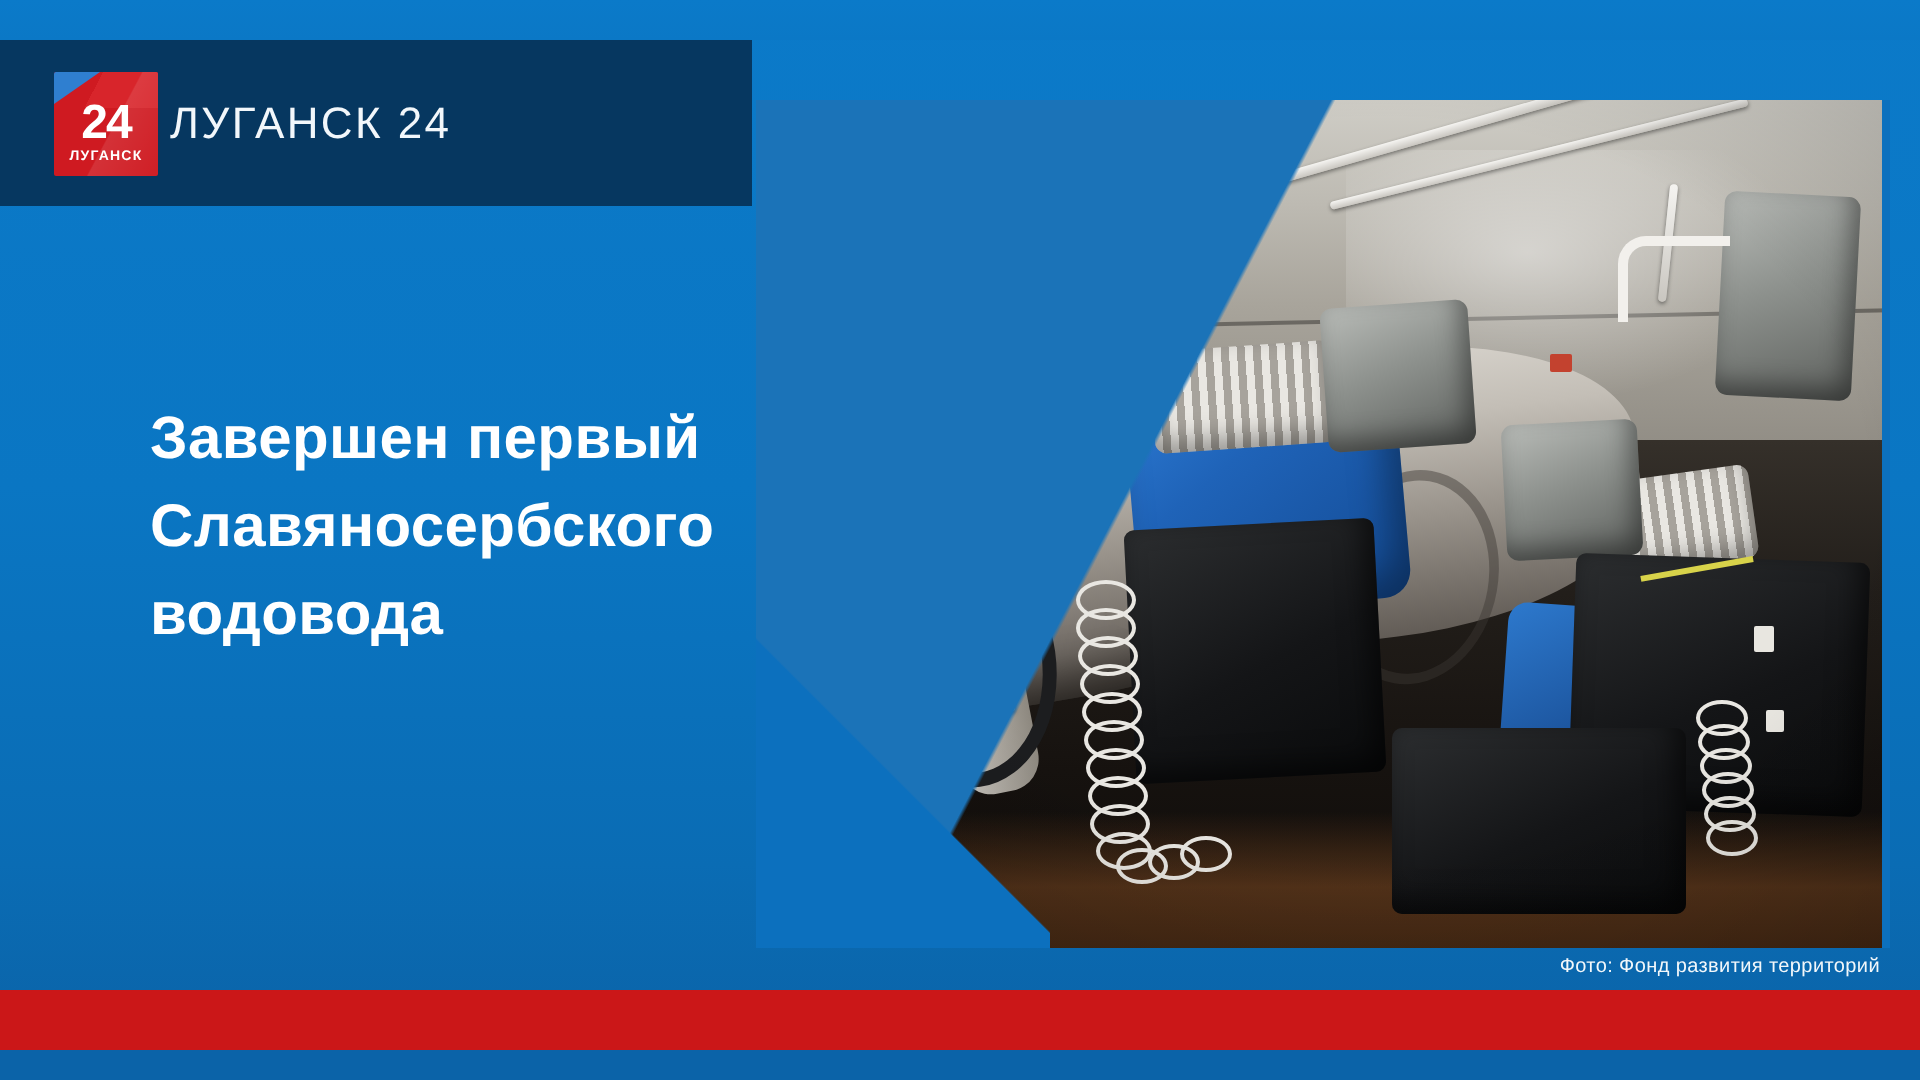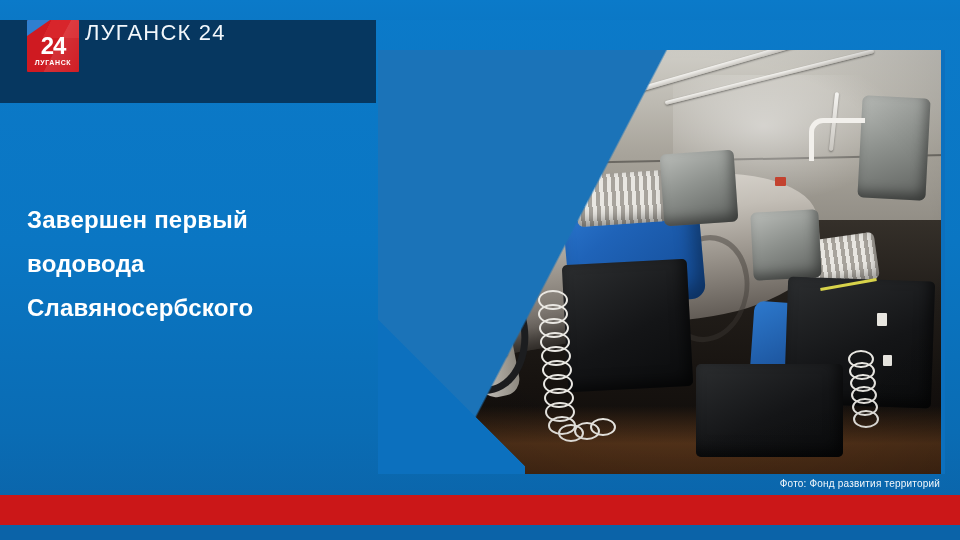--- a/index.html
+++ b/index.html
@@ -23,20 +23,21 @@
     top: 20px;
     width: 376px;
     height: 83px;
     background: #063760;
   }
   .header-inner {
     position: absolute;
     left: 0; top: 20px;
     width: 384px; height: 83px;
     display: flex;
+    align-items: center;
     padding-left: 27px;
     box-sizing: border-box;
   }
 
   
   .logo {
     position: relative;
     width: 52px;
     height: 52px;
     flex: 0 0 52px;
@@ -105,25 +106,26 @@
 
   
   .headline {
     position: absolute;
     left: 27px;
     top: 198px;
     width: 320px;
   }
   .headline .line {
     color: #ffffff;
-    font-size: 24px;
+    font-size: 30px;
     font-weight: bold;
     line-height: 44px;
     letter-spacing: 0.2px;
     white-space: nowrap;
+    margin-left: 48px;
   }
 
   
   .photo-wrap {
     position: absolute;
     left: 378px;
     top: 50px;
     width: 567px;
     height: 424px;
     overflow: hidden;
@@ -386,22 +388,22 @@
       <div class="num">24</div>
       <div class="redline"></div>
       <div class="sub">ЛУГАНСК</div>
     </div>
 
     <div class="brand-text">ЛУГАНСК 24</div>
   </div>
 
   <div class="headline">
     <div class="line">Завершен первый</div>
+    <div class="line">Славяносербского</div>
     <div class="line">водовода</div>
-    <div class="line">Славяносербского</div>
   </div>
 
   <div class="photo-wrap">
 
     <div class="ph ph-wall"></div>
     <div class="ph ph-wall-seam"></div>
     <div class="ph ph-wall-spot"></div>
     <div class="ph ph-dark-chamber"></div>
     <div class="ph ph-floor"></div>
 

